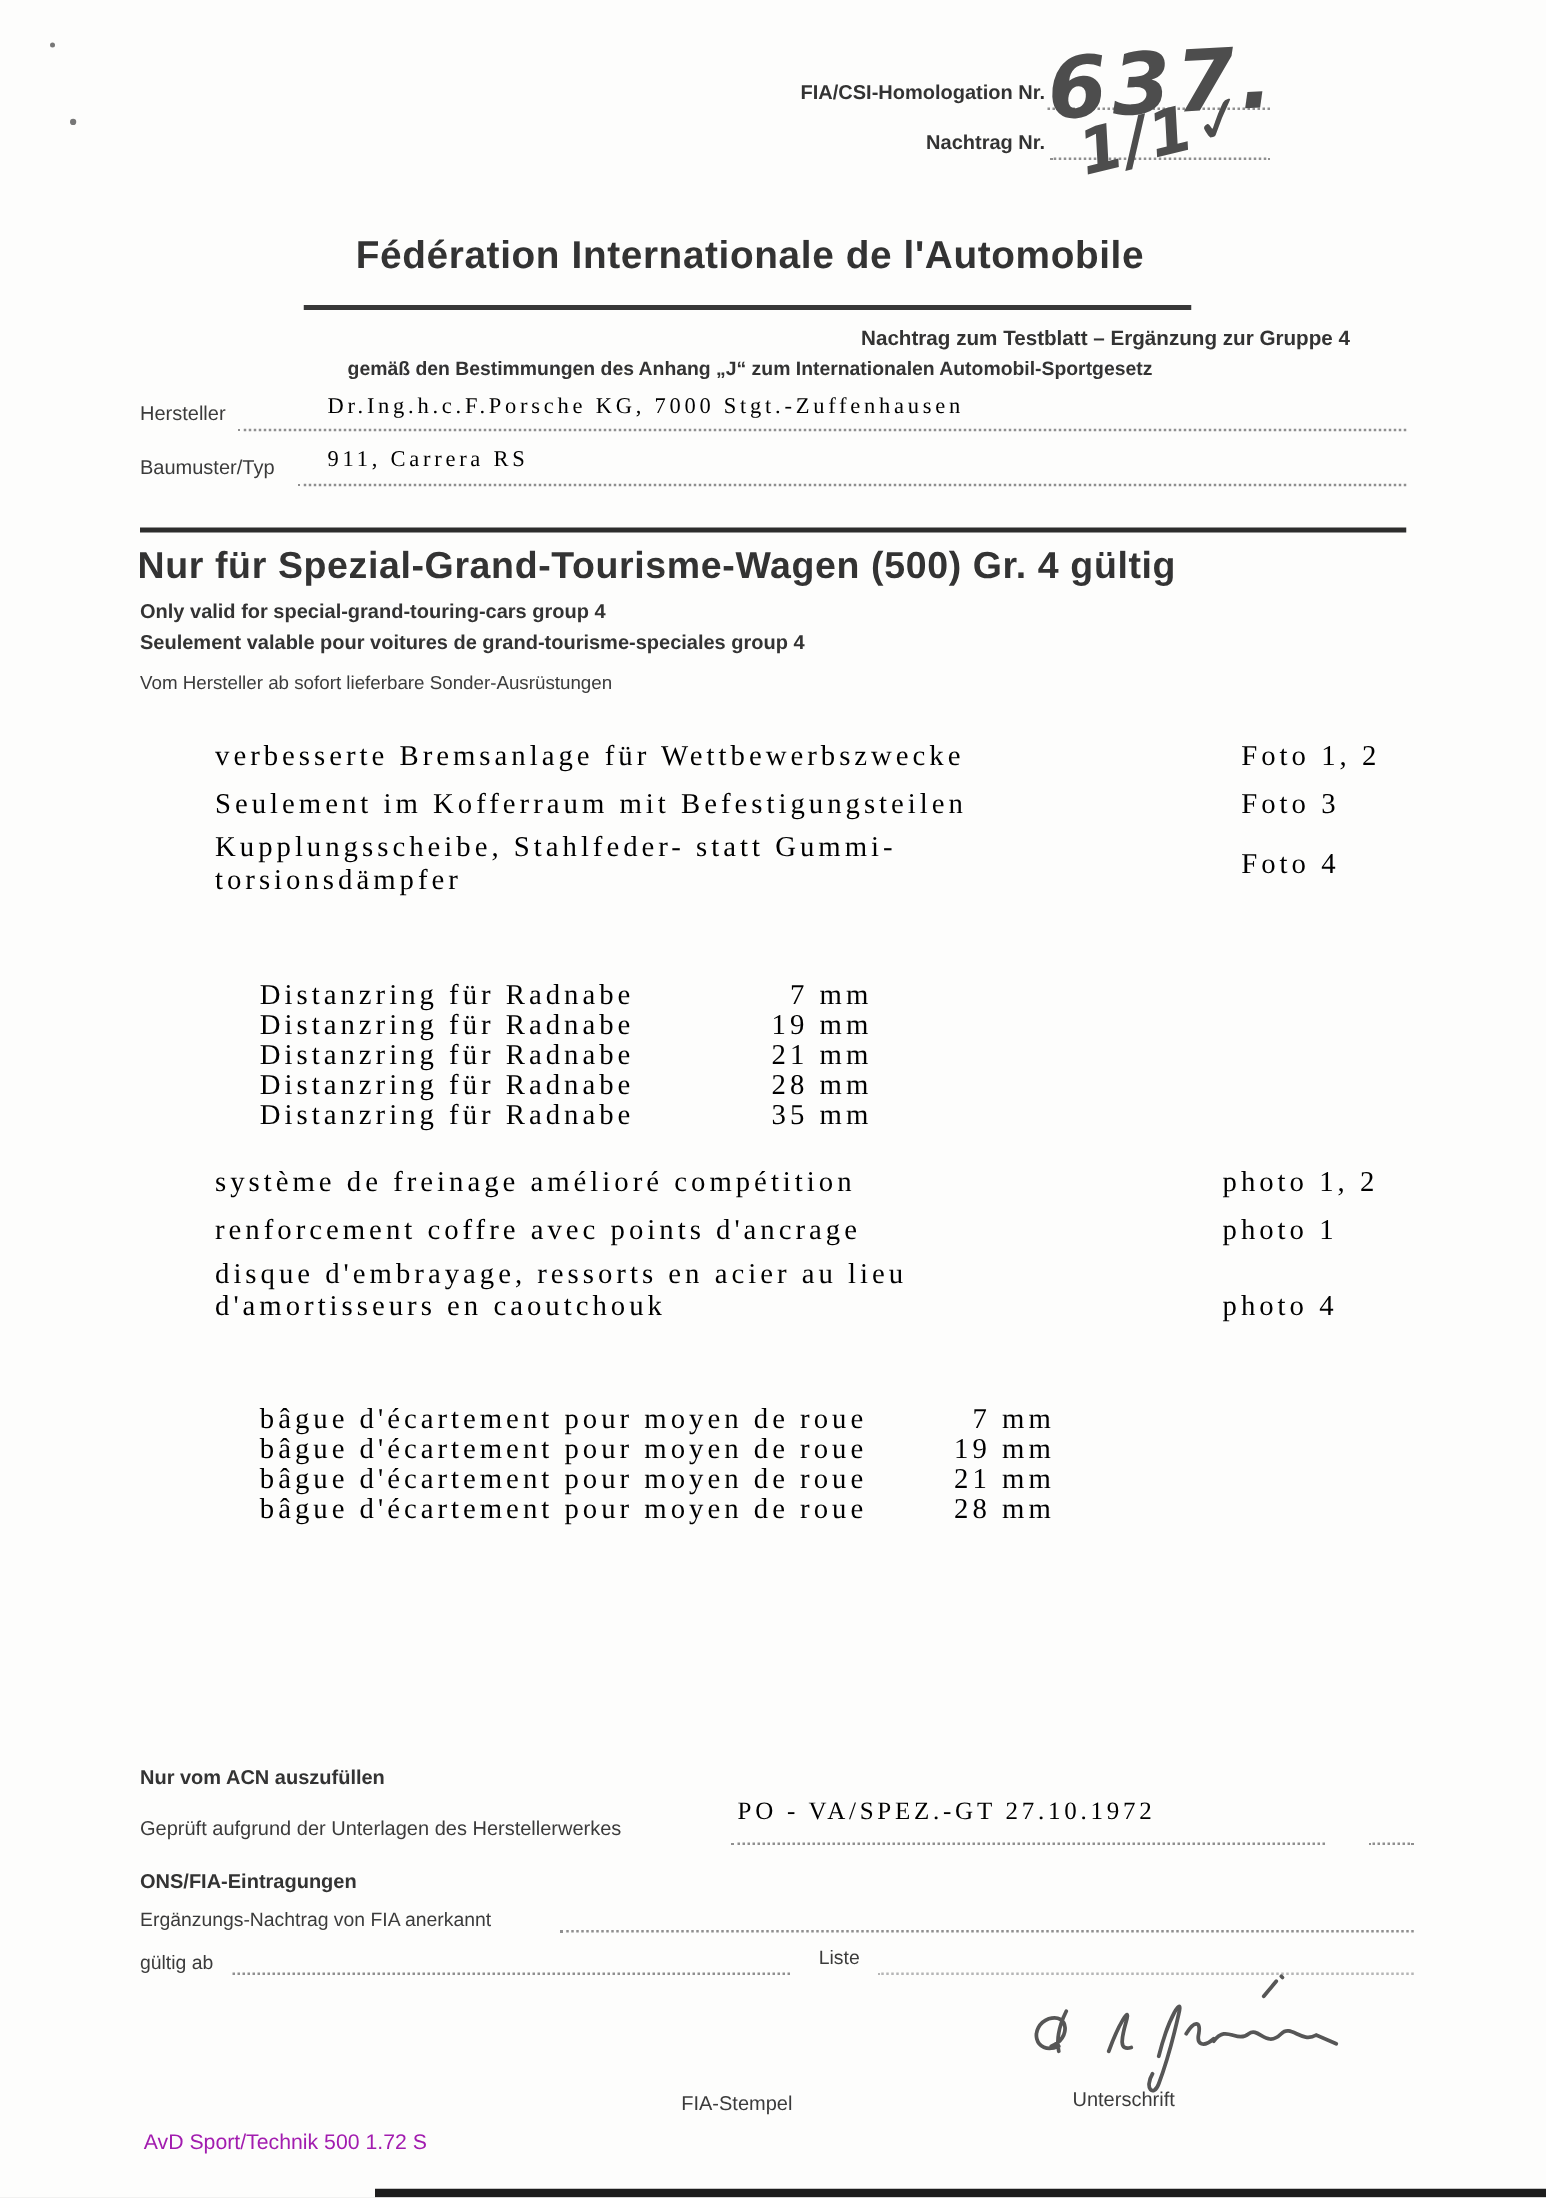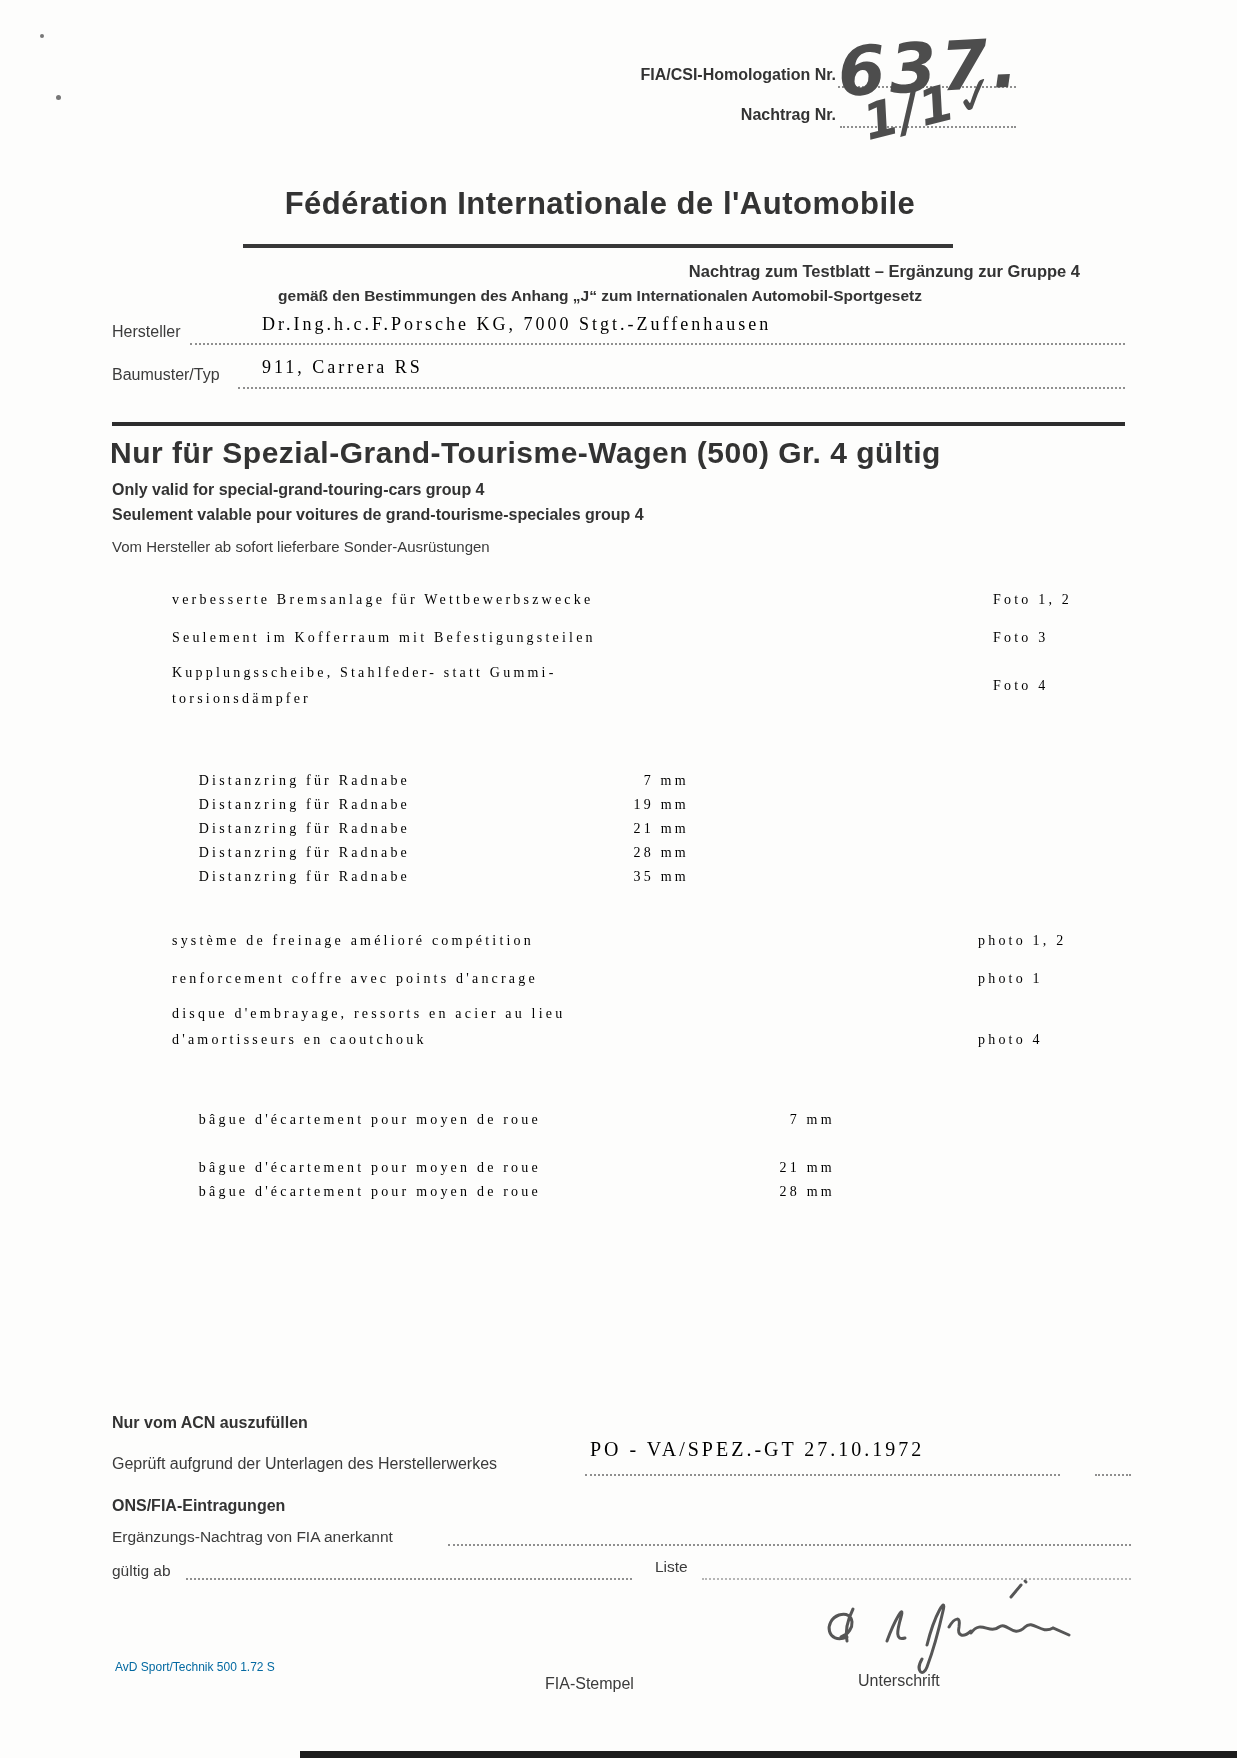--- a/index.html
+++ b/index.html
@@ -21,21 +21,21 @@
   
   .hand{font-family:"DejaVu Sans", sans-serif;font-style:italic;color:#4d4d4d;}
   .dots{border-bottom:2px dotted #8f8f8f;height:0;}
   .dots-light{border-bottom:2px dotted #b5b5b5;height:0;}
   .rule{background:#2d2d2d;}
   .title-underline{background:#383838;}
   .dz-label{display:inline-block;width:330px;}
   .dz-value{display:inline-block;width:160px;text-align:right;}
   .bg-label{display:inline-block;width:524px;}
   .bg-value{display:inline-block;width:112px;text-align:right;}
-  .item{font-size:14px;letter-spacing:3.2px;}
+  .item{font-size:23px;letter-spacing:3.2px;}
   .speck{background:#777;border-radius:50%;}
   svg path{fill:none;stroke:#565656;stroke-width:3;stroke-linecap:round;}
 </style>
 </head>
 <body>
 
 <div class="page">
 
   <div class="abs speck" style="left:40px;top:34px;width:4px;height:4px;"></div>
   <div class="abs speck" style="left:56px;top:95px;width:5px;height:5px;"></div>
@@ -99,20 +99,23 @@
   <div class="abs mono item" style="left:172px;top:971px;">renforcement coffre avec points d'ancrage</div>
   <div class="abs mono item" style="left:978px;top:971px;">photo 1</div>
 
   <div class="abs mono item" style="left:172px;top:1006px;">disque d'embrayage, ressorts en acier au lieu</div>
   <div class="abs mono item" style="left:172px;top:1032px;">d'amortisseurs en caoutchouk</div>
   <div class="abs mono item" style="left:978px;top:1032px;">photo 4</div>
 
   <div class="abs mono item" style="left:172px;top:1096px;">
     <span class="bg-label">bâgue d'écartement pour moyen de roue</span><span class="bg-value">7 mm</span>
   </div>
+  <div class="abs mono item" style="left:172px;top:1120px;">
+    <span class="bg-label">bâgue d'écartement pour moyen de roue</span><span class="bg-value">19 mm</span>
+  </div>
   <div class="abs mono item" style="left:172px;top:1144px;">
     <span class="bg-label">bâgue d'écartement pour moyen de roue</span><span class="bg-value">21 mm</span>
   </div>
   <div class="abs mono item" style="left:172px;top:1168px;">
     <span class="bg-label">bâgue d'écartement pour moyen de roue</span><span class="bg-value">28 mm</span>
   </div>
 
   <div class="abs print-b" style="left:112px;top:1414px;font-size:16px;">Nur vom ACN auszufüllen</div>
   <div class="abs print" style="left:112px;top:1455px;font-size:16px;">Geprüft aufgrund der Unterlagen des Herstellerwerkes</div>
   <div class="abs mono" style="left:590px;top:1438px;font-size:20px;letter-spacing:3px;">PO - VA/SPEZ.-GT 27.10.1972</div>
@@ -134,17 +137,17 @@
     <path d="M112,70 C120,38 132,20 128,36 C124,54 118,76 112,92 C108,103 100,96 107,84"></path>
     <path d="M134,52 C140,42 146,41 144,52 C142,61 148,63 156,56"></path>
     <path d="M156,58 C166,44 174,60 184,52 C192,46 198,64 210,52 C218,44 226,60 238,53 L254,60"></path>
     <path d="M196,22 L206,10"></path>
     <path d="M210,6 L211,7"></path>
   </svg>
 
   <div class="abs print" style="left:545px;top:1675px;font-size:16px;">FIA-Stempel</div>
   <div class="abs print" style="left:858px;top:1672px;font-size:16px;">Unterschrift</div>
 
-  <div class="abs print" style="left:115px;top:1660px;font-size:12px;color:#0369a1;">AvD Sport/Technik 500   1.72 S</div>
+  <div class="abs print" style="left:115px;top:1704px;font-size:17px;color:#a21caf;">AvD Sport/Technik 500   1.72 S</div>
 
   <div class="abs" style="left:300px;top:1751px;width:937px;height:7px;background:#1d1d1d;"></div>
 
 </div>
 
 </body></html>

